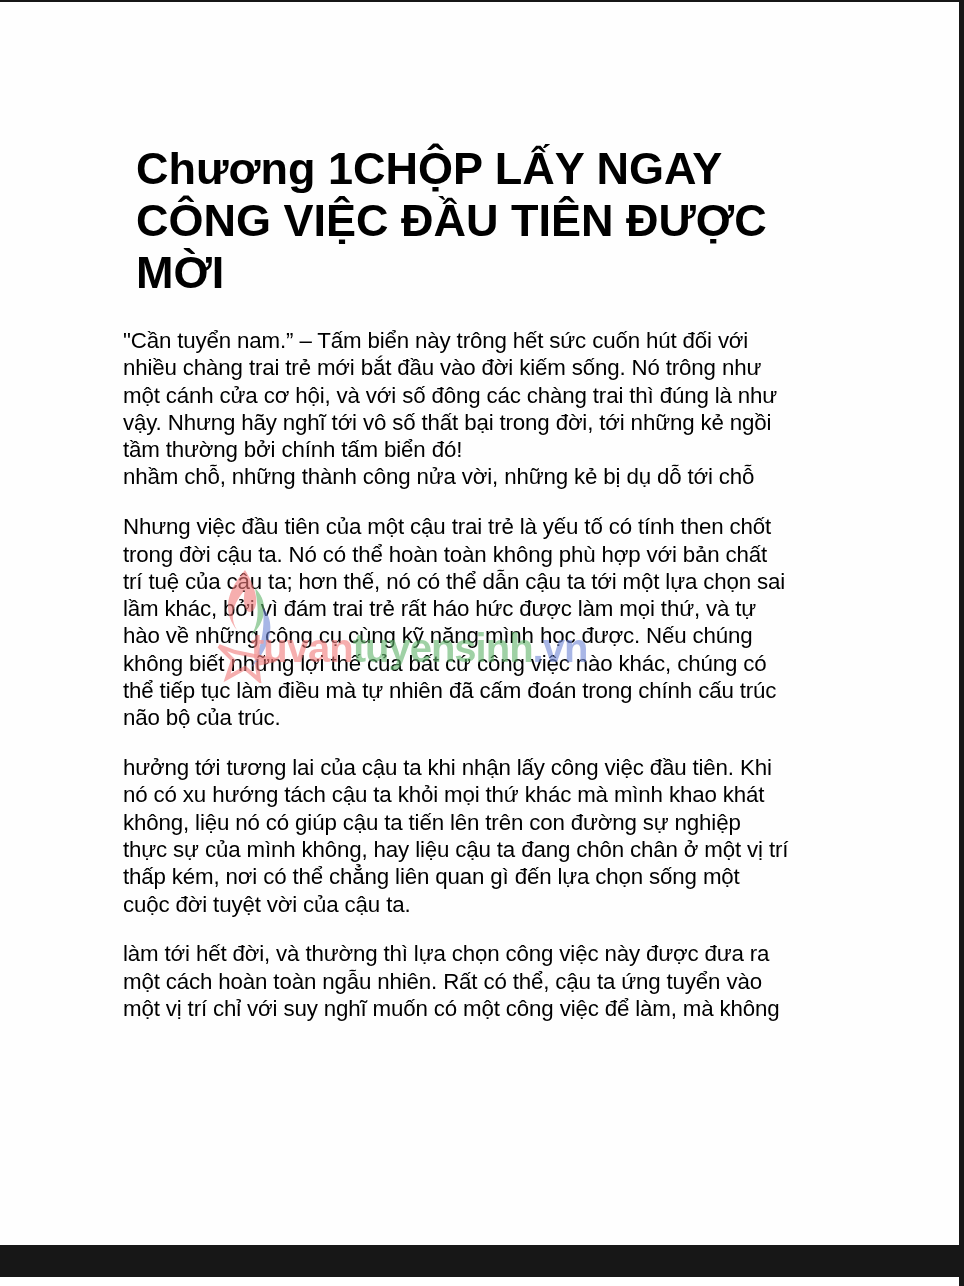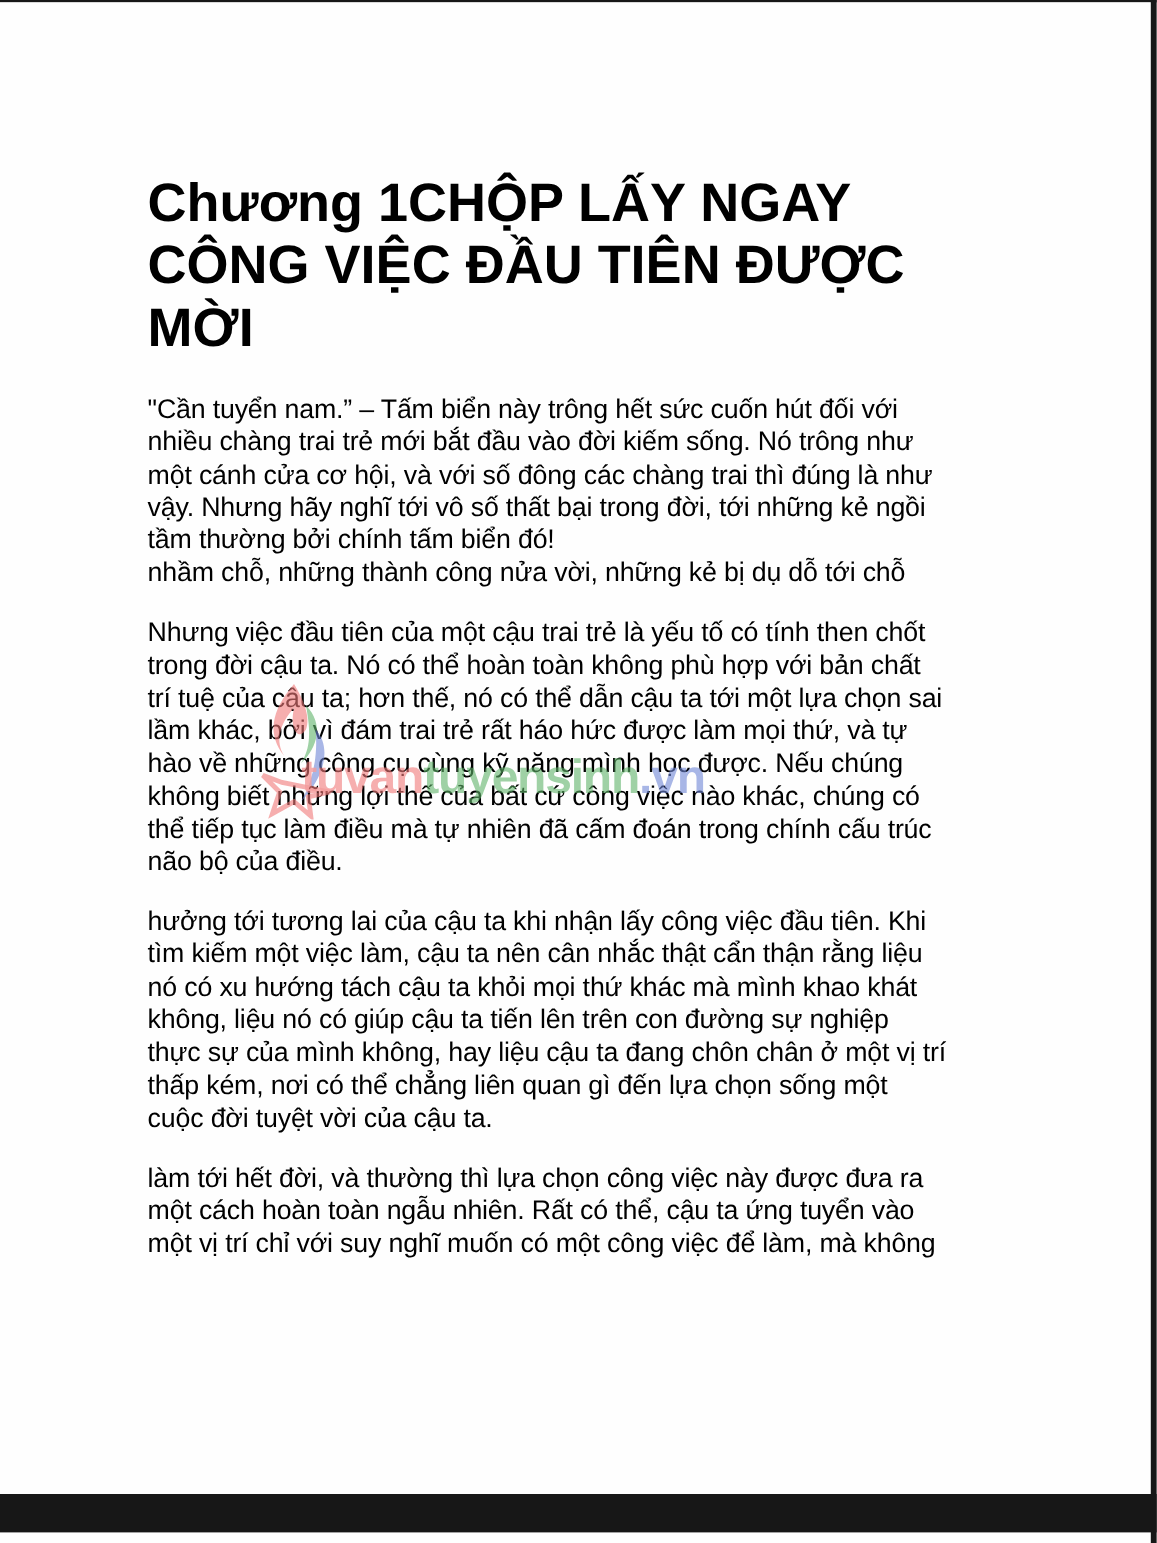--- a/index.html
+++ b/index.html
@@ -43,21 +43,21 @@
       position: absolute;
       left: 123px;
       top: 143px;
       width: 720px;
     }
     .chapter-title {
       font-family: "Liberation Sans", sans-serif;
       font-weight: bold;
       font-size: 45px;
       line-height: 52px;
-      margin: 0 0 28px 0;
+      margin: 0 0 28px 13px;
       letter-spacing: 0px;
       width: 700px;
     }
     .para {
       font-size: 22.3px;
       line-height: 27.3px;
       margin: 0 0 22.5px 0;
       letter-spacing: -0.15px;
     }
     .para .line {
@@ -114,26 +114,25 @@
   </p>
 
   <p class="para">
     <span class="line">Nhưng việc đầu tiên của một cậu trai trẻ là yếu tố có tính then chốt</span>
     <span class="line">trong đời cậu ta. Nó có thể hoàn toàn không phù hợp với bản chất</span>
     <span class="line">trí tuệ của cậu ta; hơn thế, nó có thể dẫn cậu ta tới một lựa chọn sai</span>
     <span class="line">lầm khác, bởi vì đám trai trẻ rất háo hức được làm mọi thứ, và tự</span>
     <span class="line">hào về những công cụ cùng kỹ năng mình học được. Nếu chúng</span>
     <span class="line">không biết những lợi thế của bất cứ công việc nào khác, chúng có</span>
     <span class="line">thể tiếp tục làm điều mà tự nhiên đã cấm đoán trong chính cấu trúc</span>
-    <span class="line">não bộ của điều.</span>
+    <span class="line">não bộ của trúc.</span>
   </p>
 
   <p class="para">
     <span class="line">hưởng tới tương lai của cậu ta khi nhận lấy công việc đầu tiên. Khi</span>
-    <span class="line">tìm kiếm một việc làm, cậu ta nên cân nhắc thật cẩn thận rằng liệu</span>
     <span class="line">nó có xu hướng tách cậu ta khỏi mọi thứ khác mà mình khao khát</span>
     <span class="line">không, liệu nó có giúp cậu ta tiến lên trên con đường sự nghiệp</span>
     <span class="line">thực sự của mình không, hay liệu cậu ta đang chôn chân ở một vị trí</span>
     <span class="line">thấp kém, nơi có thể chẳng liên quan gì đến lựa chọn sống một</span>
     <span class="line">cuộc đời tuyệt vời của cậu ta.</span>
   </p>
 
   <p class="para">
     <span class="line">làm tới hết đời, và thường thì lựa chọn công việc này được đưa ra</span>
     <span class="line">một cách hoàn toàn ngẫu nhiên. Rất có thể, cậu ta ứng tuyển vào</span>

